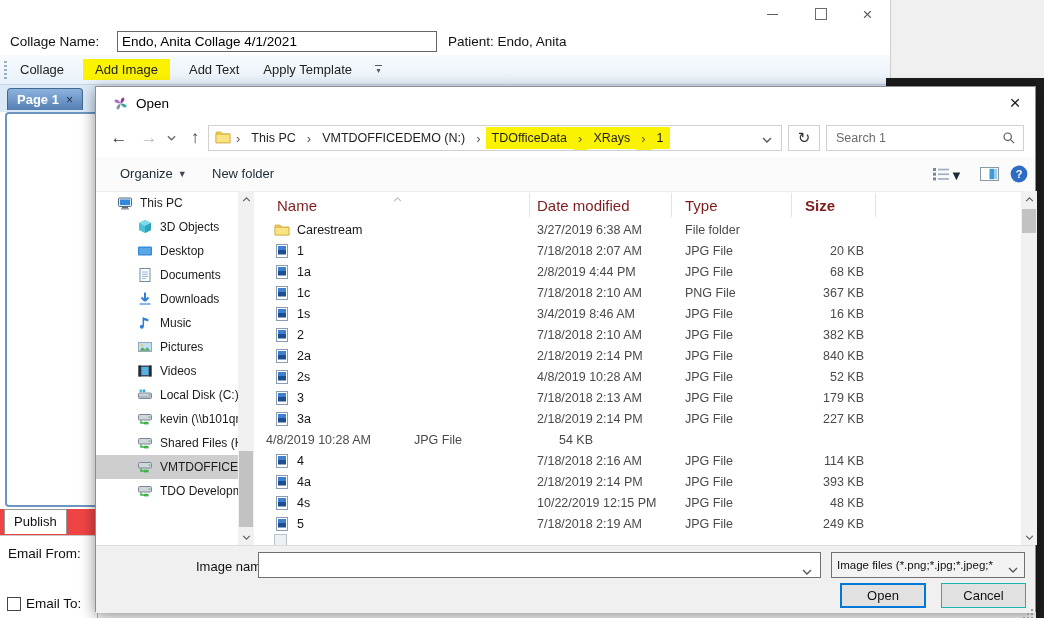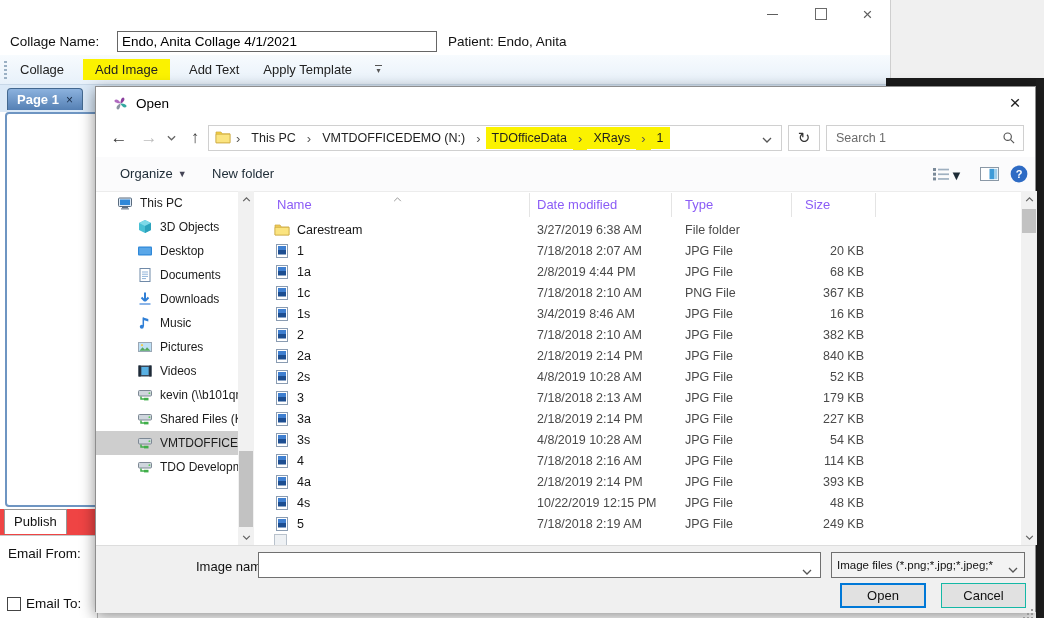--- a/index.html
+++ b/index.html
@@ -83,24 +83,24 @@
   .nicon svg{display:block;}
 
   .vsb{width:16px;background:#f1f1f1;}
   .vsb .sb-up,.vsb .sb-dn{position:absolute;left:0;width:16px;height:16px;display:flex;align-items:center;
        justify-content:center;cursor:pointer;}
   .vsb .sb-up{top:0;} .vsb .sb-dn{bottom:0;}
   .sb-thumb{position:absolute;left:1px;width:14px;background:#c2c2c2;cursor:pointer;}
   .navsb{left:142px;top:104px;height:354px;}
   .filesb{left:925px;top:104px;height:354px;}
 
-  .fhdr{left:163px;top:106px;width:762px;height:24px;display:flex;font-size:13px;color:#8b5cf6;}
+  .fhdr{left:163px;top:106px;width:762px;height:24px;display:flex;font-size:15px;color:#7f1d1d;}
   .hcell{box-sizing:border-box;border-right:1px solid #e4e4e4;padding-top:4px;cursor:pointer;}
   .hc0{width:271px;padding-left:18px;} .hc1{width:142px;padding-left:7px;}
-  .hc2{width:120px;padding-left:13px;} .hc3{width:84px;padding-left:13px;}
+  .hc2{width:120px;padding-left:13px;} .hc3{width:84px;padding-left:13px;font-weight:bold;}
   .hc4{flex:1;border-right:none;}
   .sortcaret{left:297px;top:103px;}
   .rows{left:163px;top:132px;width:762px;height:326px;overflow:hidden;}
   .frow{display:flex;height:21px;align-items:center;font-size:12.5px;cursor:pointer;}
   .cell{box-sizing:border-box;white-space:nowrap;overflow:hidden;}
   .c-name{width:271px;display:flex;align-items:center;color:#151515;}
   .ficon{width:16px;height:16px;margin-left:15px;margin-right:7px;flex:0 0 16px;}
   .ficon svg{display:block;}
   .c-date{width:142px;padding-left:7px;color:#4a4a4a;}
   .c-type{width:120px;padding-left:13px;color:#4a4a4a;}
@@ -360,20 +360,32 @@
               <rect x="1.5" y="2.5" width="2.2" height="11" fill="#1f2a36"></rect>
               <rect x="12.3" y="2.5" width="2.2" height="11" fill="#1f2a36"></rect>
               <rect x="4.4" y="4" width="7.2" height="8" fill="#58b0e3"></rect>
             </svg>
           </span>
           <span>Videos</span>
         </div>
         <div class="nav-item lvl1">
           <span class="nicon">
             <svg width="16" height="16" viewBox="0 0 16 16">
+              <rect x="2.5" y="2.5" width="2.6" height="2.6" fill="#39c2d7"></rect>
+              <rect x="5.7" y="2.5" width="2.6" height="2.6" fill="#2fa3e0"></rect>
+              <rect x="1.5" y="6" width="13" height="5.5" rx="1" fill="#cfd6dd" stroke="#7d8894"></rect>
+              <rect x="2" y="8.6" width="12" height="2.4" fill="#aeb9c4"></rect>
+              <circle cx="12.6" cy="7.6" r=".9" fill="#57d057"></circle>
+            </svg>
+          </span>
+          <span>Local Disk (C:)</span>
+        </div>
+        <div class="nav-item lvl1">
+          <span class="nicon">
+            <svg width="16" height="16" viewBox="0 0 16 16">
               <rect x="1.5" y="3.5" width="13" height="5.5" rx="1" fill="#cfd6dd" stroke="#7d8894"></rect>
               <circle cx="12.4" cy="6.2" r=".9" fill="#57d057"></circle>
               <path d="M4 9.5v2.5h3.5" stroke="#3fae49" stroke-width="1.5" fill="none"></path>
               <rect x="7" y="10.8" width="4.5" height="2.6" fill="#3fae49"></rect>
             </svg>
           </span>
           <span>kevin (\\b101qna</span>
         </div>
         <div class="nav-item lvl1">
           <span class="nicon">
@@ -580,30 +592,20 @@
                 <rect x="4" y="3" width="8" height="4" fill="#3f7fd0"></rect>
               </svg>
             </span>
             <span>3a</span>
           </div>
           <div class="cell c-date">2/18/2019 2:14 PM</div>
           <div class="cell c-type">JPG File</div>
           <div class="cell c-size">227 KB</div>
         </div>
         <div class="frow">
-          <div class="cell c-name">
-            <span class="ficon">
-              <svg width="16" height="16" viewBox="0 0 16 16">
-                <rect x="2.5" y="1.5" width="11" height="13" fill="#fff" stroke="#8a9cb2"></rect>
-                <rect x="4" y="3" width="8" height="8.5" fill="#1d4e91"></rect>
-                <rect x="4" y="3" width="8" height="4" fill="#3f7fd0"></rect>
-              </svg>
-            </span>
-            <span>3s</span>
-          </div>
           <div class="cell c-date">4/8/2019 10:28 AM</div>
           <div class="cell c-type">JPG File</div>
           <div class="cell c-size">54 KB</div>
         </div>
         <div class="frow">
           <div class="cell c-name">
             <span class="ficon">
               <svg width="16" height="16" viewBox="0 0 16 16">
                 <rect x="2.5" y="1.5" width="11" height="13" fill="#fff" stroke="#8a9cb2"></rect>
                 <rect x="4" y="3" width="8" height="8.5" fill="#1d4e91"></rect>

